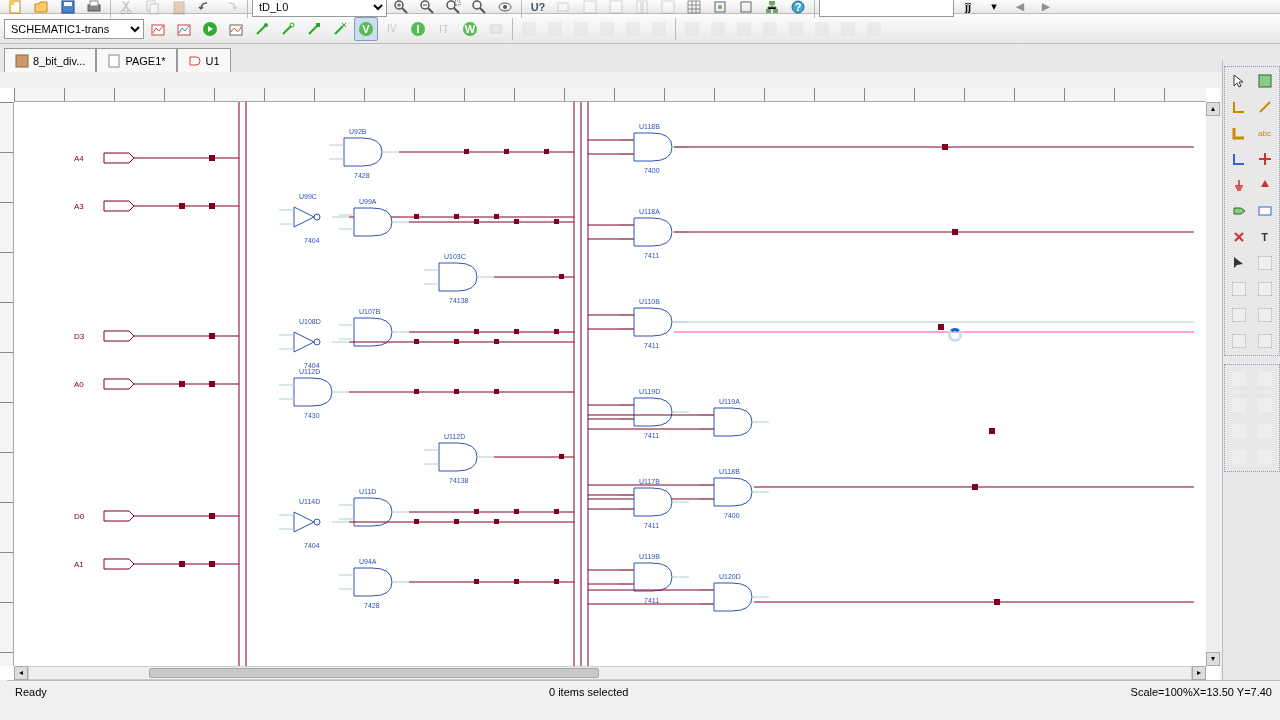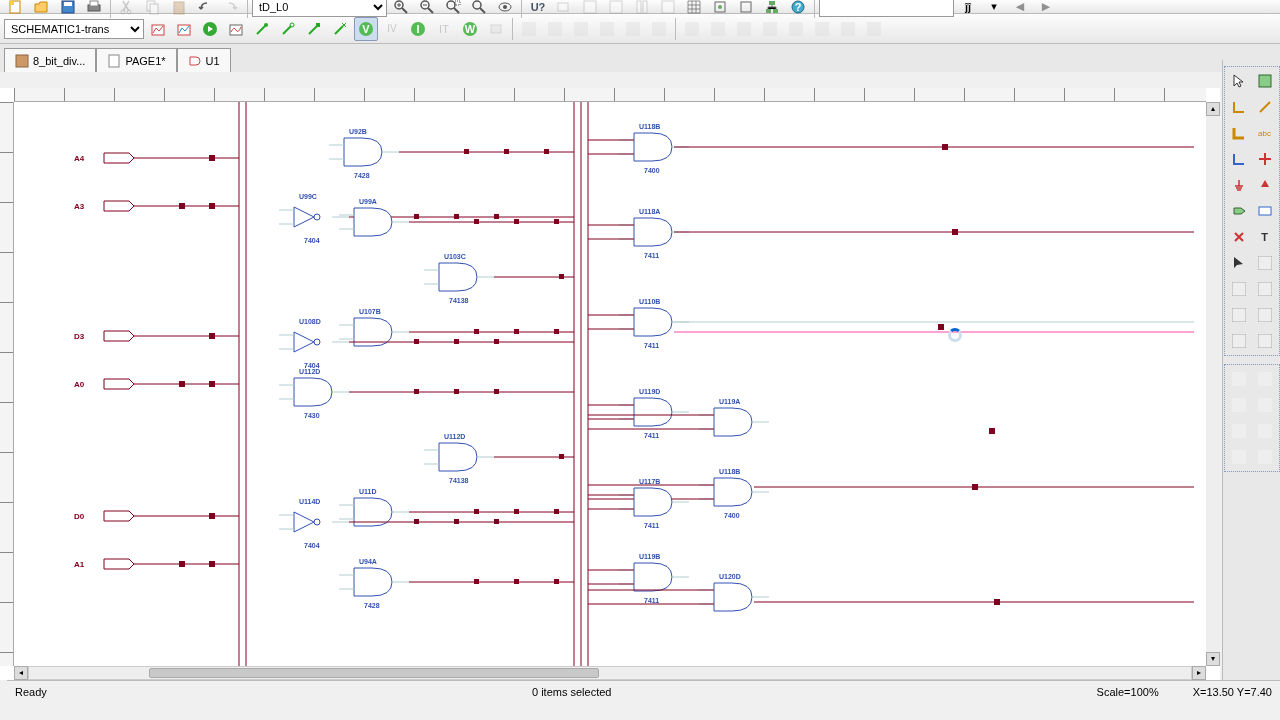--- a/index.html
+++ b/index.html
@@ -10,21 +10,21 @@
 .tbtn.disabled{opacity:0.4;cursor:default;}
 .tbtn.active{background:#cde;border-color:#89b;}
 .combo{height:20px;border:1px solid #999;background:#fff;font-size:11px;padding:0 2px;}
 .sep{width:1px;height:22px;background:#bbb;margin:0 2px;}
 .tabbar{height:28px;background:#e8e8e8;display:flex;align-items:flex-end;padding:0 4px;gap:0;text-align:right;}
 .tab{background:#f8f8f8;border:1px solid #999;border-bottom:none;padding:4px 10px;display:flex;align-items:center;gap:4px;height:24px;cursor:pointer;font-size:10px;}
 .tab .ticon{width:14px;height:14px;display:inline-block;}
 .canvas-area{position:absolute;top:88px;left:0;right:60px;bottom:40px;background:#fff;}
 .ruler-h{position:absolute;top:0;left:14px;right:14px;height:14px;background:#f4f4f4;border-bottom:1px solid #aaa;background-image:repeating-linear-gradient(to right,#888 0,#888 1px,transparent 1px,transparent 50px);}
 .ruler-v{position:absolute;top:14px;left:0;width:14px;bottom:14px;background:#f4f4f4;border-right:1px solid #aaa;background-image:repeating-linear-gradient(to bottom,#888 0,#888 1px,transparent 1px,transparent 50px);}
-.viewport{position:absolute;top:14px;left:14px;right:14px;bottom:14px;overflow:hidden;background:#fff;background-image:radial-gradient(#555 0.7px,transparent 0.7px);background-size:16px 16px;background-position:2px 2px;font-weight:bold;}
+.viewport{position:absolute;top:14px;left:14px;right:14px;bottom:14px;overflow:hidden;background:#fff;background-image:radial-gradient(#555 0.7px,transparent 0.7px);background-size:16px 16px;background-position:2px 2px;}
 .scroll-h{position:absolute;bottom:0;left:14px;right:14px;height:14px;background:#eee;display:flex;align-items:center;}
 .scroll-h .track{flex:1;height:14px;background:#eee;border:1px solid #ccc;position:relative;}
 .scroll-h .thumb{position:absolute;left:120px;top:1px;bottom:1px;width:450px;background:#c8c8c8;border:1px solid #aaa;border-radius:2px;}
 .scroll-v{position:absolute;right:0;top:14px;bottom:14px;width:14px;background:#eee;}
 .sbtn{width:14px;height:14px;background:#ddd;border:1px solid #aaa;font-size:8px;text-align:center;line-height:12px;}
 .right-panel{position:absolute;right:0;top:60px;bottom:40px;width:58px;background:#e8e8e8;border-left:1px solid #bbb;display:flex;flex-direction:column;align-items:center;padding-top:6px;gap:2px;}
 .rgrp{border:1px dotted #89b;padding:2px;display:grid;grid-template-columns:24px 24px;gap:2px;}
 .rbtn{width:24px;height:24px;border:1px solid transparent;display:flex;align-items:center;justify-content:center;cursor:pointer;}
 .statusbar{position:absolute;bottom:18px;left:7px;right:0;height:22px;background:#f0f0f0;border-top:1px solid #bbb;display:flex;align-items:center;padding:0 8px;font-size:11px;}
 .statusbar .spacer{flex:1;}
@@ -807,15 +807,15 @@
         </svg>
       </div>
   </div>
 </div>
 
 <div class="statusbar">
   <span>Ready</span>
   <span class="spacer"></span>
   <span>0 items selected</span>
   <span class="spacer"></span>
-  <span style="margin-right:34px">Scale=100%</span>
+  <span style="margin-right:0">Scale=100%</span>
   <span>X=13.50  Y=7.40</span>
 </div>
 
 </body></html>

